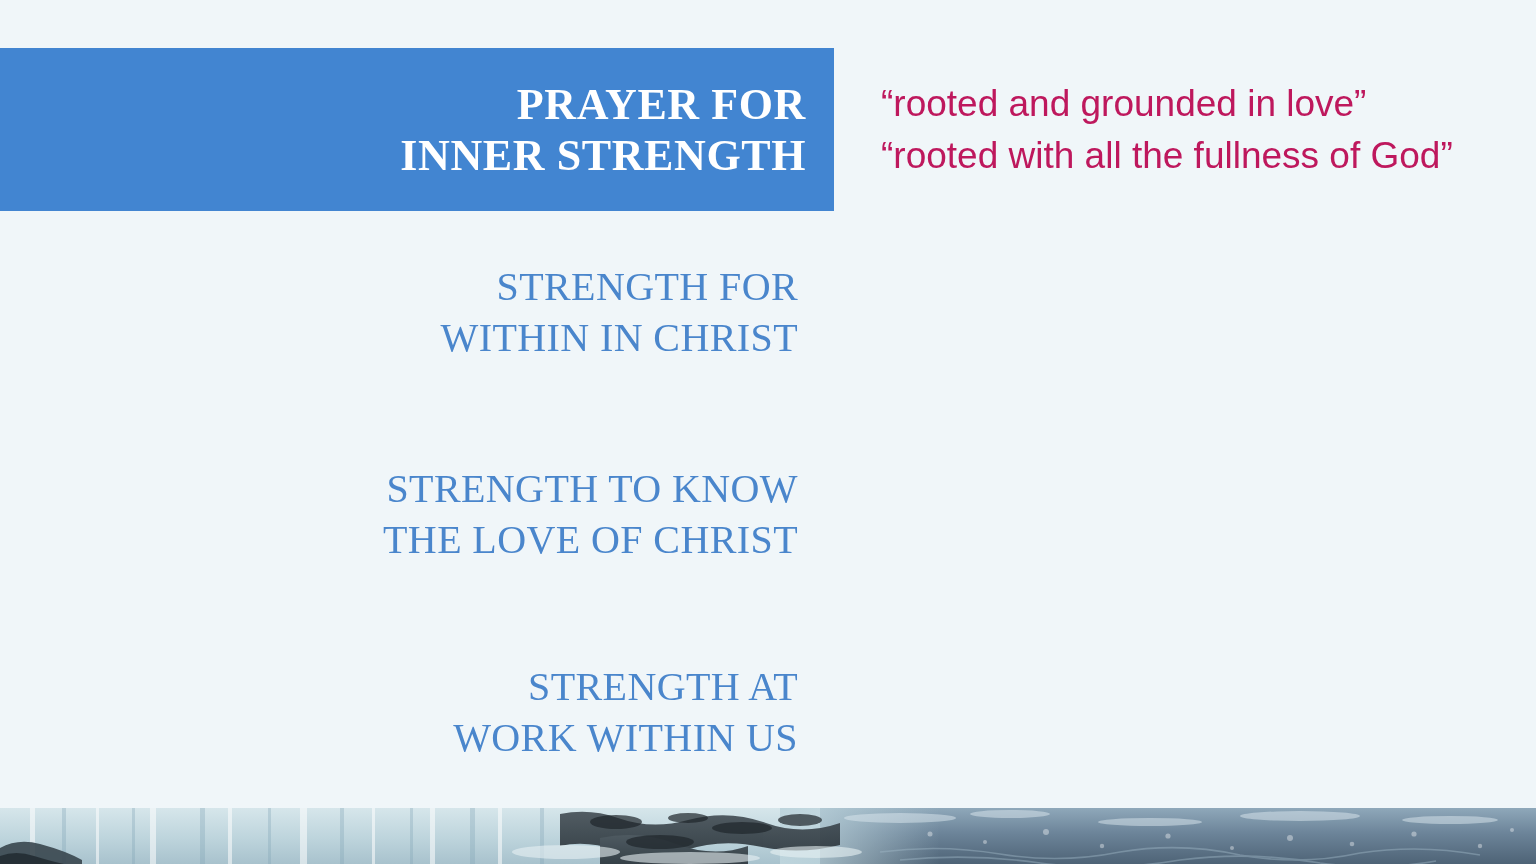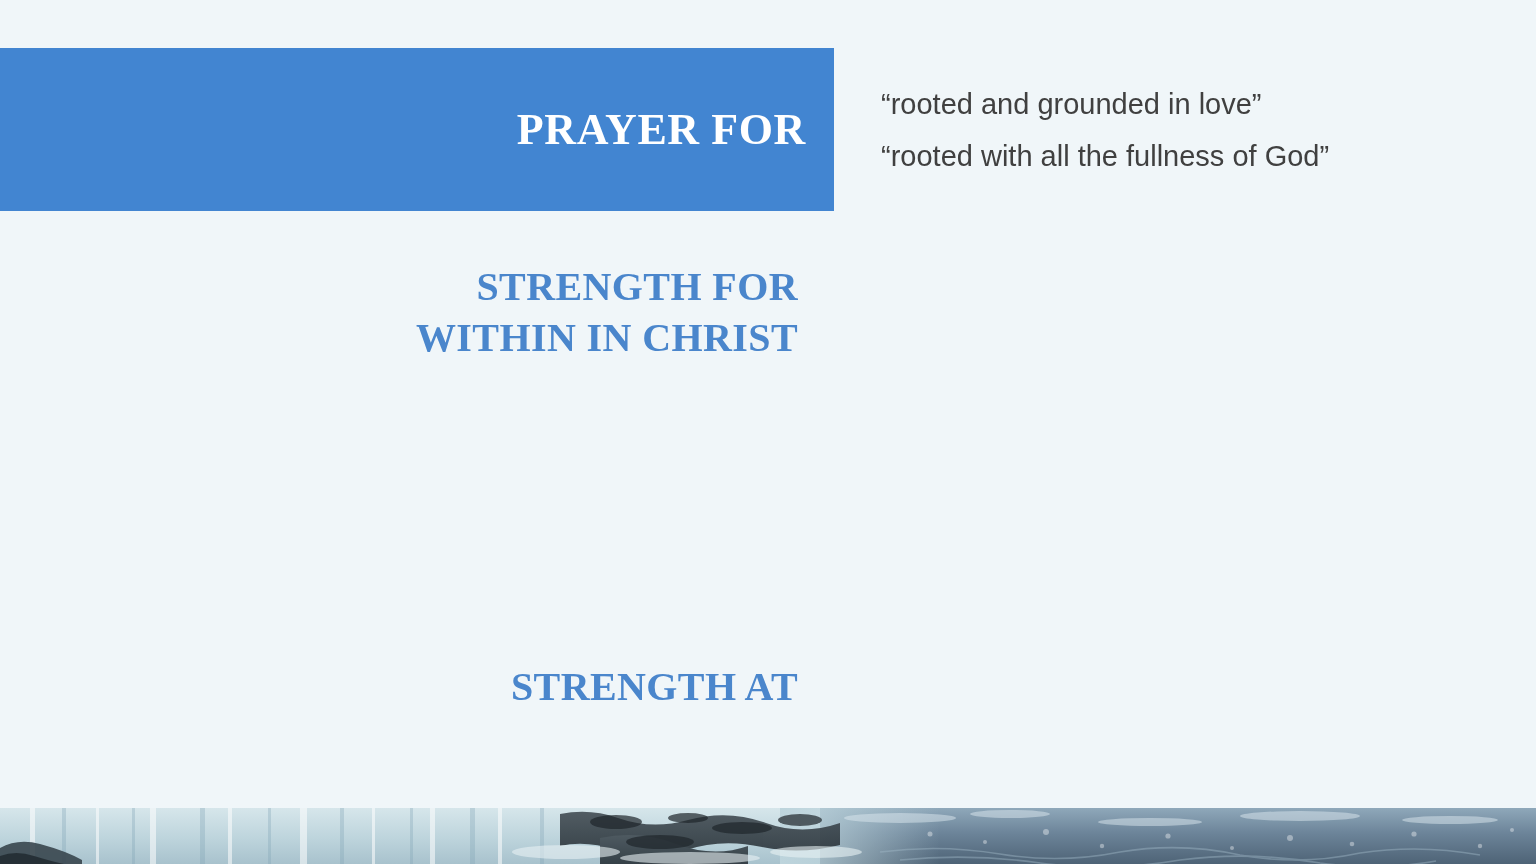--- a/index.html
+++ b/index.html
@@ -48,43 +48,43 @@
   }
 
   
   .quote-block {
     position: absolute;
     left: 881px;
     top: 78px;
     width: 600px;
   }
   .quote-line {
-    color: #404040;
+    color: #be185d;
     font-family: "Liberation Sans", sans-serif;
     font-weight: normal;
-    font-size: 29px;
+    font-size: 37px;
     line-height: 52px;
     white-space: nowrap;
   }
 
   
   .heading-block {
     position: absolute;
     left: 0;
     width: 798px;
     text-align: right;
   }
   .heading-block.h1 { top: 261px; }
   .heading-block.h2 { top: 463px; }
   .heading-block.h3 { top: 637px; margin-top: 24px; }
 
   .heading-line {
     color: #4A86CC;
     font-family: "Liberation Serif", "DejaVu Serif", serif;
-    font-weight: bold;
+    font-weight: normal;
     font-size: 40px;
     line-height: 51px;
     letter-spacing: 0.4px;
     text-align: right;
     white-space: nowrap;
   }
 
   
   .photo-strip {
     position: absolute;
@@ -100,35 +100,41 @@
     height: 100%;
   }
 </style>
 </head>
 <body>
 
 <div id="slide">
 
   <div class="title-banner">
     <div class="title-line">PRAYER FOR</div>
+    <div class="title-line">INNER STRENGTH</div>
   </div>
 
   <div class="quote-block">
     <div class="quote-line">“rooted and grounded in love”</div>
     <div class="quote-line">“rooted with all the fullness of God”</div>
   </div>
 
   <div class="heading-block h1">
     <div class="heading-line">STRENGTH FOR</div>
     <div class="heading-line">WITHIN IN CHRIST</div>
   </div>
 
+  <div class="heading-block h2">
+    <div class="heading-line">STRENGTH TO KNOW</div>
+    <div class="heading-line">THE LOVE OF CHRIST</div>
+  </div>
 
   <div class="heading-block h3">
     <div class="heading-line">STRENGTH AT</div>
+    <div class="heading-line">WORK WITHIN US</div>
   </div>
 
   <div class="photo-strip">
     <svg viewBox="0 0 1536 56" preserveAspectRatio="none">
       <defs>
         <linearGradient id="gLeft" x1="0" y1="0" x2="0" y2="1">
           <stop offset="0%" stop-color="#D6E6EB"></stop>
           <stop offset="55%" stop-color="#BDD4DC"></stop>
           <stop offset="100%" stop-color="#A8C2CD"></stop>
         </linearGradient>

